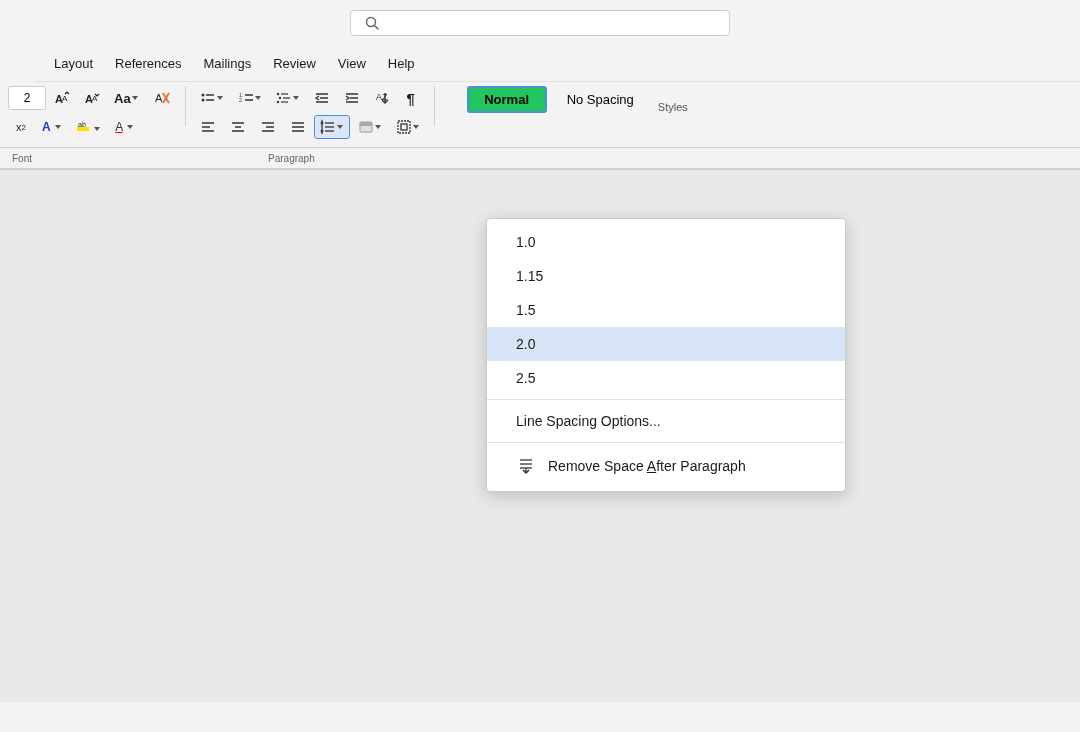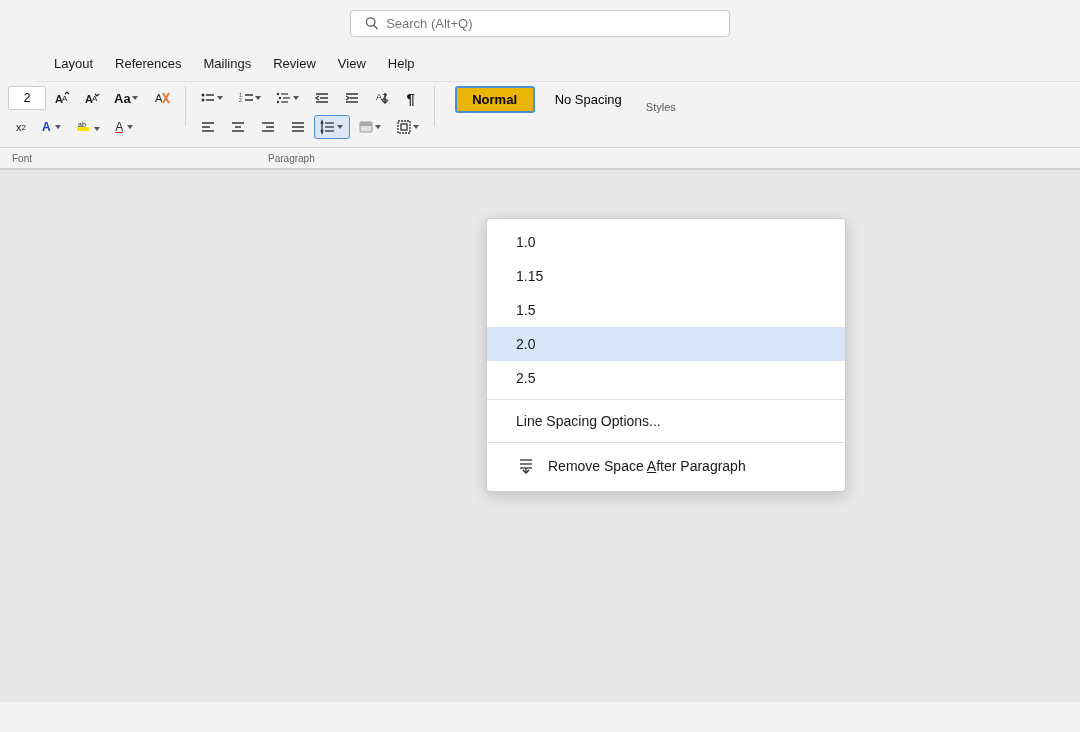--- a/index.html
+++ b/index.html
@@ -138,22 +138,23 @@
       padding: 4px 14px;
       font-size: 13px;
       font-weight: 600;
       cursor: pointer;
       background: white;
       min-width: 80px;
       text-align: center;
     }
 
     .style-item.normal {
-      background: #eab308;
+      background: #22c55e;
       border-color: #4a90d9;
+      margin-left: 12px;
     }
 
     .style-item.no-spacing {
       border-color: transparent;
       font-weight: normal;
       background: transparent;
     }
 
     
     .dropdown-overlay {
@@ -220,21 +221,20 @@
   </style>
 </head>
 <body>
 
 <div class="title-bar">
   <div class="search-box">
     <svg width="14" height="14" viewBox="0 0 14 14" fill="none">
       <circle cx="6" cy="6" r="4.5" stroke="#666" stroke-width="1.5"></circle>
       <line x1="9.5" y1="9.5" x2="13" y2="13" stroke="#666" stroke-width="1.5" stroke-linecap="round"></line>
     </svg>
-    <input type="text" placeholder="Search (Alt+Q)" style="">
   </div>
 </div>
 
 <div class="menu-bar">
   <div class="menu-item">Layout</div>
   <div class="menu-item">References</div>
   <div class="menu-item">Mailings</div>
   <div class="menu-item">Review</div>
   <div class="menu-item">View</div>
   <div class="menu-item">Help</div>

